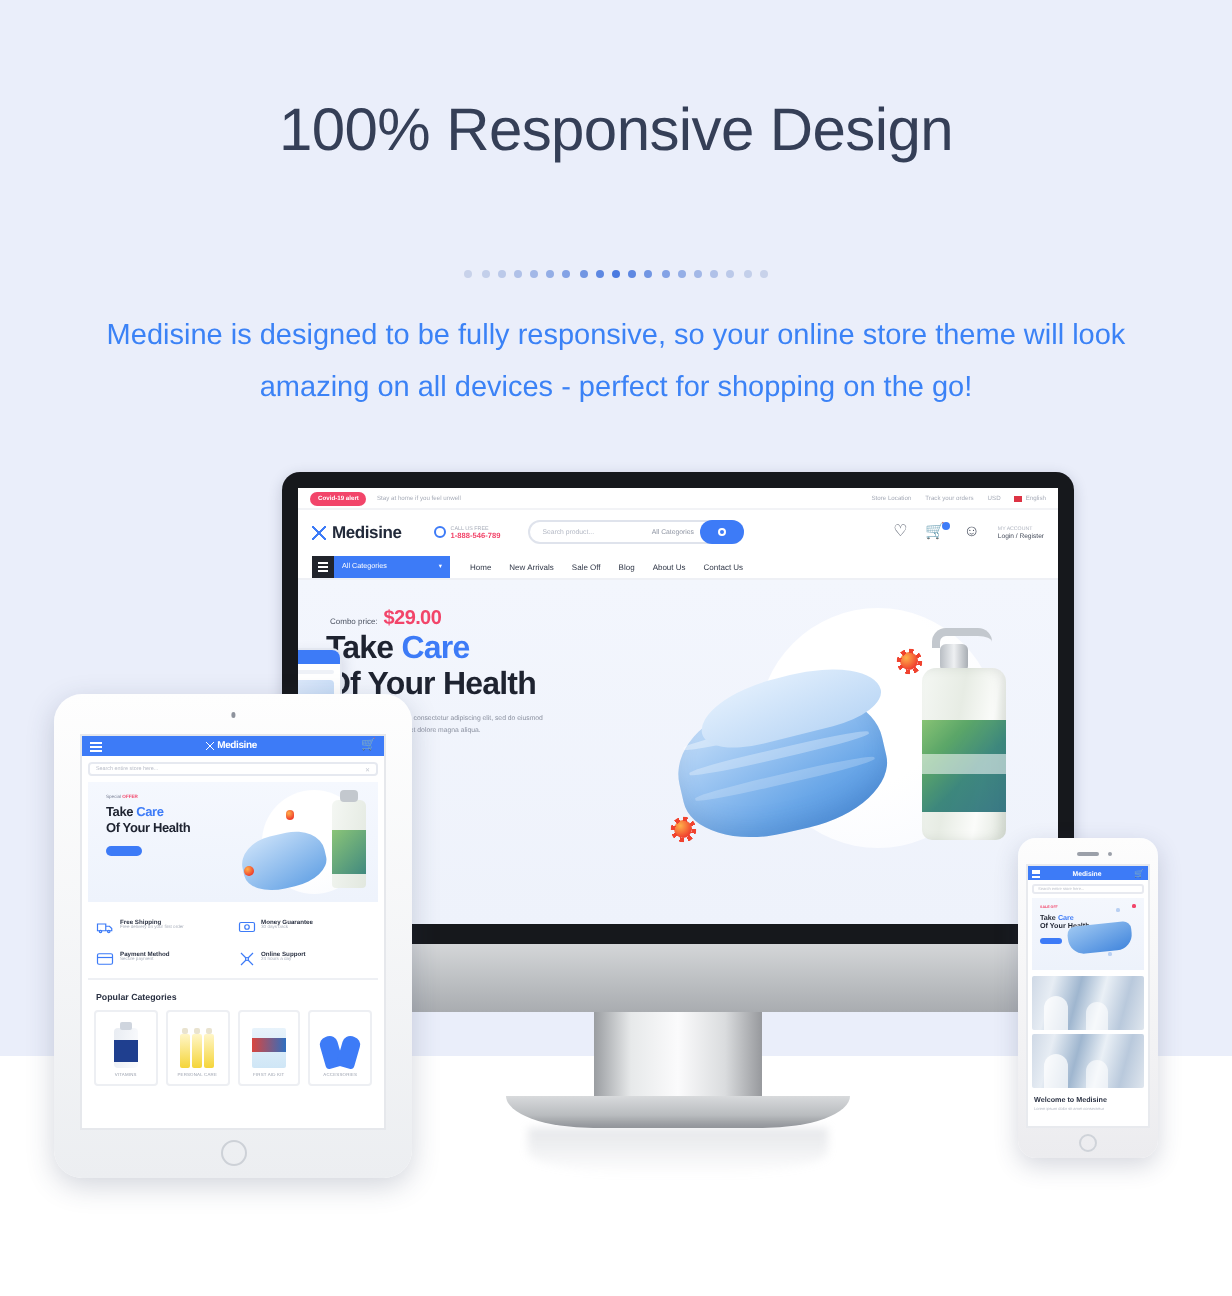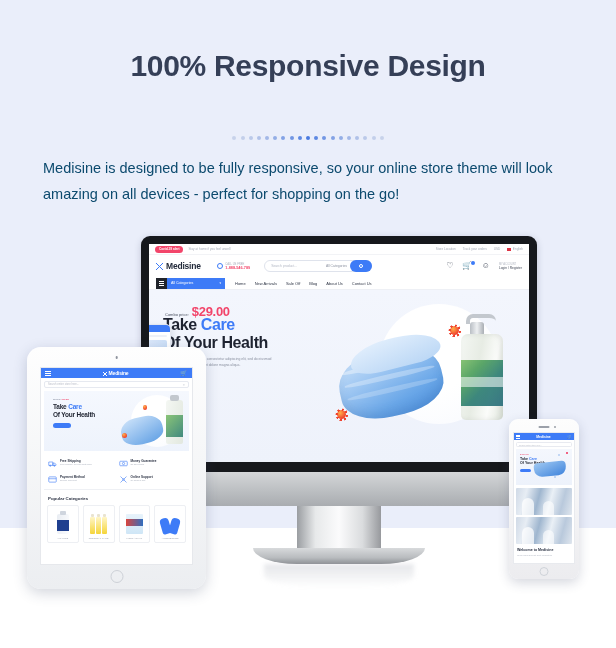--- a/index.html
+++ b/index.html
@@ -28,21 +28,21 @@
     background: #ffffff;
   }
 
   
   .headline {
     position: absolute; left: 0; top: 48px;
     width: 616px;
     text-align: center;
     font-size: 30px;
     line-height: 36px;
-    font-weight: bold;
+    font-weight: normal;
     color: #353f57;
     letter-spacing: -0.3px;
   }
   .headline .l2 { display: block; }
 
   .dots {
     position: absolute; left: 0; top: 131px;
     width: 616px;
     text-align: center;
     height: 12px;
@@ -54,24 +54,24 @@
     border-radius: 50%;
     margin: 0 2.1px;
     vertical-align: middle;
     background: #c8d2ea;
   }
 
   .subhead {
     position: absolute; left: 50%; top: 155px;
     transform: translateX(-50%);
     width: 530px;
-    text-align: left;
+    text-align: center;
     font-size: 14.5px;
     line-height: 26px;
-    color: #0c4a6e;
+    color: #3b82f6;
   }
 
   
   .monitor {
     position: absolute;
     left: 141px; top: 236px;
     width: 396px; height: 270px;
   }
   .mon-bezel {
     position: absolute; left: 0; top: 0;
@@ -194,21 +194,21 @@
   .hero {
     position: relative;
     height: calc(100% - 46px);
     background: linear-gradient(180deg,#f3f6fd 0%, #eef2fb 100%);
     overflow: hidden;
   }
   .combo {
     position:absolute; left: 16px; top: 14px;
     font-size: 4px; color:#4a5160;
   }
-  .combo b { color:#f2456a; font-size: 13px; margin-left:3px; letter-spacing:-0.3px;text-align:center;}
+  .combo b { color:#f2456a; font-size: 10px; margin-left:3px; letter-spacing:-0.3px;text-align:center;}
   .hero-h1 {
     position:absolute; left: 14px; top: 26px;
     font-size: 16px; line-height: 18px; font-weight: bold;
     color:#1e2330; letter-spacing:-0.4px;
   }
   .hero-h1 .blue { color:#3d7bf7; }
   .hero-p {
     position:absolute; left: 15px; top: 66px;
     width: 118px;
     font-size: 3.4px; line-height: 6px; color:#8b91a0;

